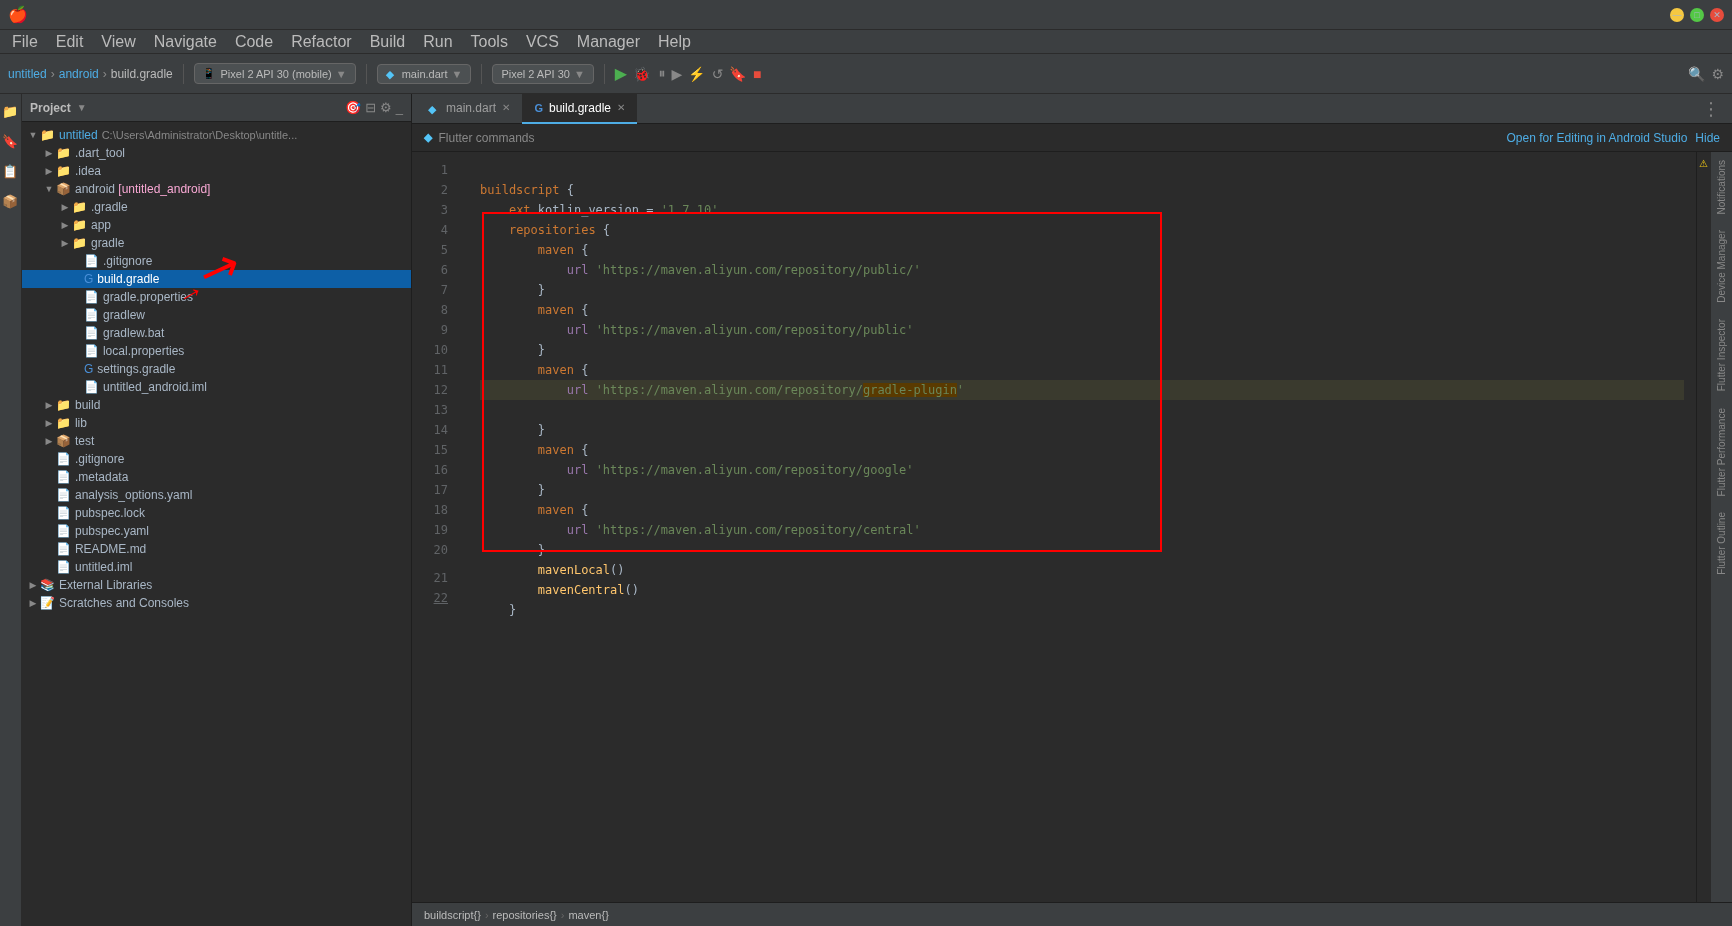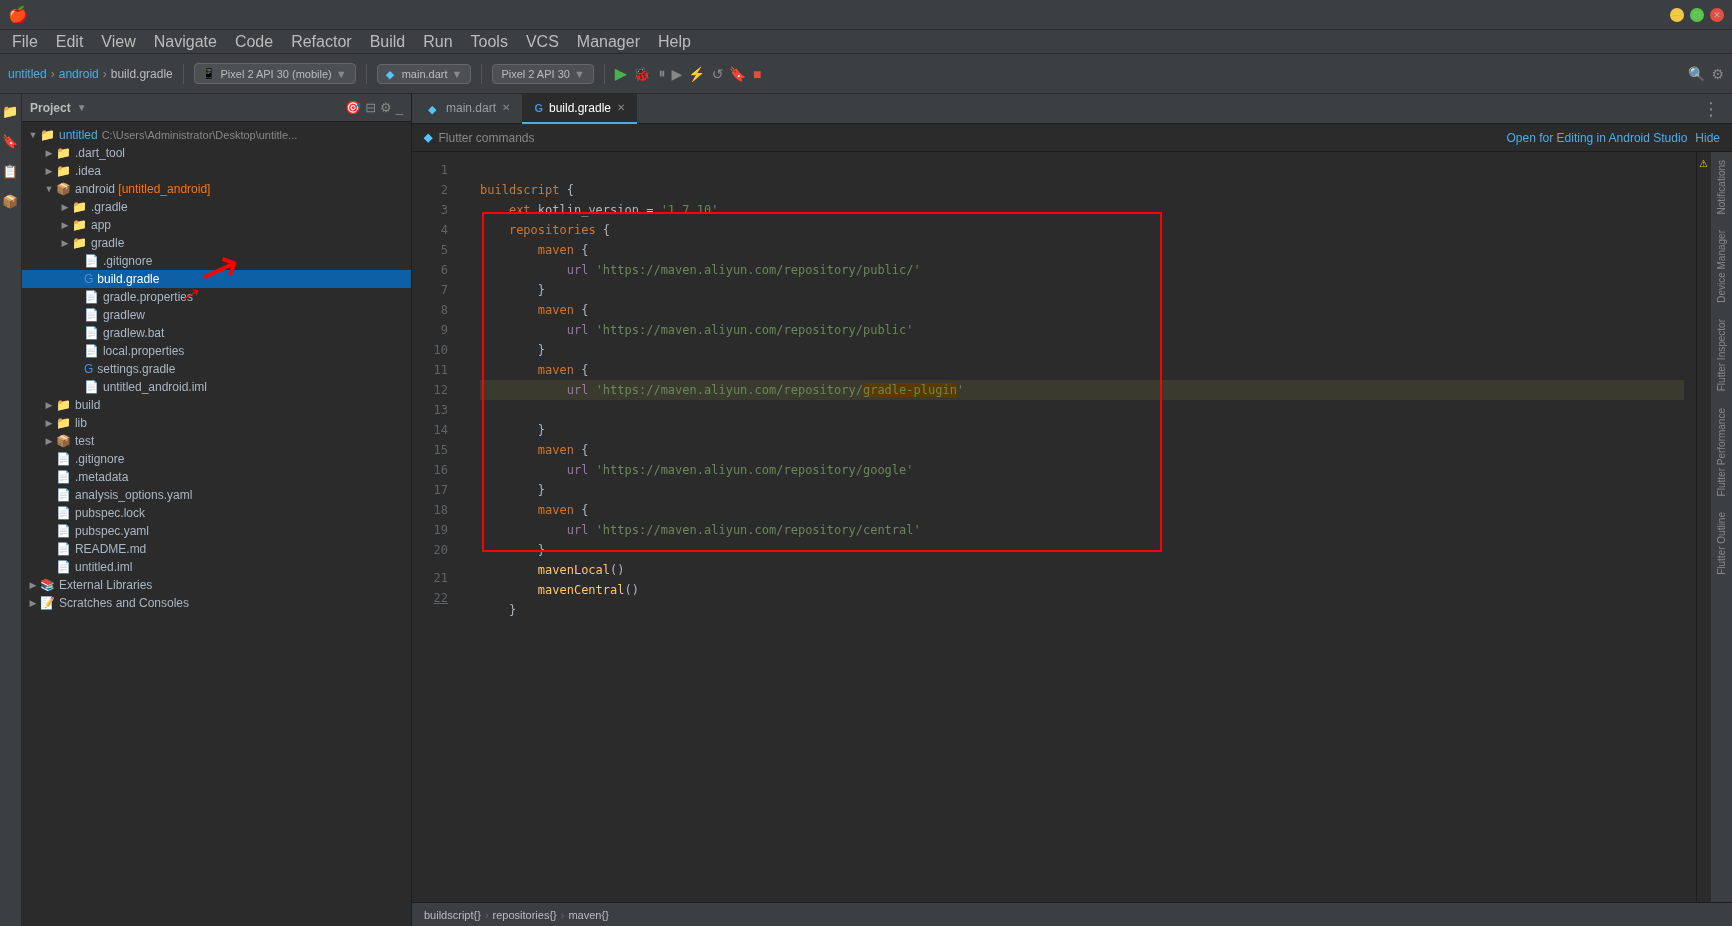--- a/index.html
+++ b/index.html
@@ -196,21 +196,21 @@
 
       <div class="tree-item" style="padding-left:20px;">
         <span class="tree-arrow">▶</span>
         <span class="tree-icon" style="color:#e8c46a;">📁</span>
         <span class="tree-label">.idea</span>
       </div>
 
       <div class="tree-item" style="padding-left:20px;">
         <span class="tree-arrow">▼</span>
         <span class="tree-icon" style="color:#4a90d9;">📦</span>
-        <span class="tree-label">android <span style="color:#f97316;">[untitled_android]</span></span>
+        <span class="tree-label">android <span style="color:#f9a8d4;">[untitled_android]</span></span>
       </div>
 
       <div class="tree-item" style="padding-left:36px;">
         <span class="tree-arrow">▶</span>
         <span class="tree-icon" style="color:#e8c46a;">📁</span>
         <span class="tree-label">.gradle</span>
       </div>
 
       <div class="tree-item" style="padding-left:36px;">
         <span class="tree-arrow">▶</span>

